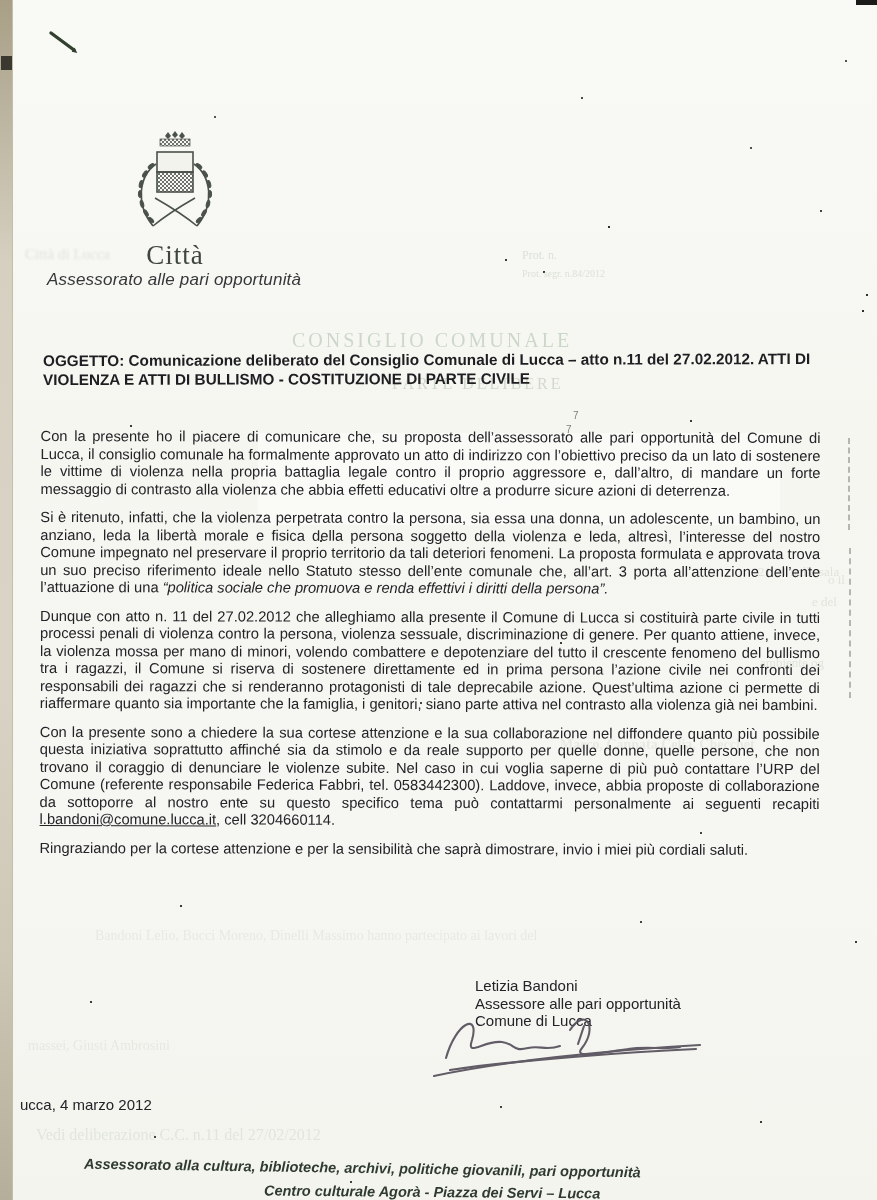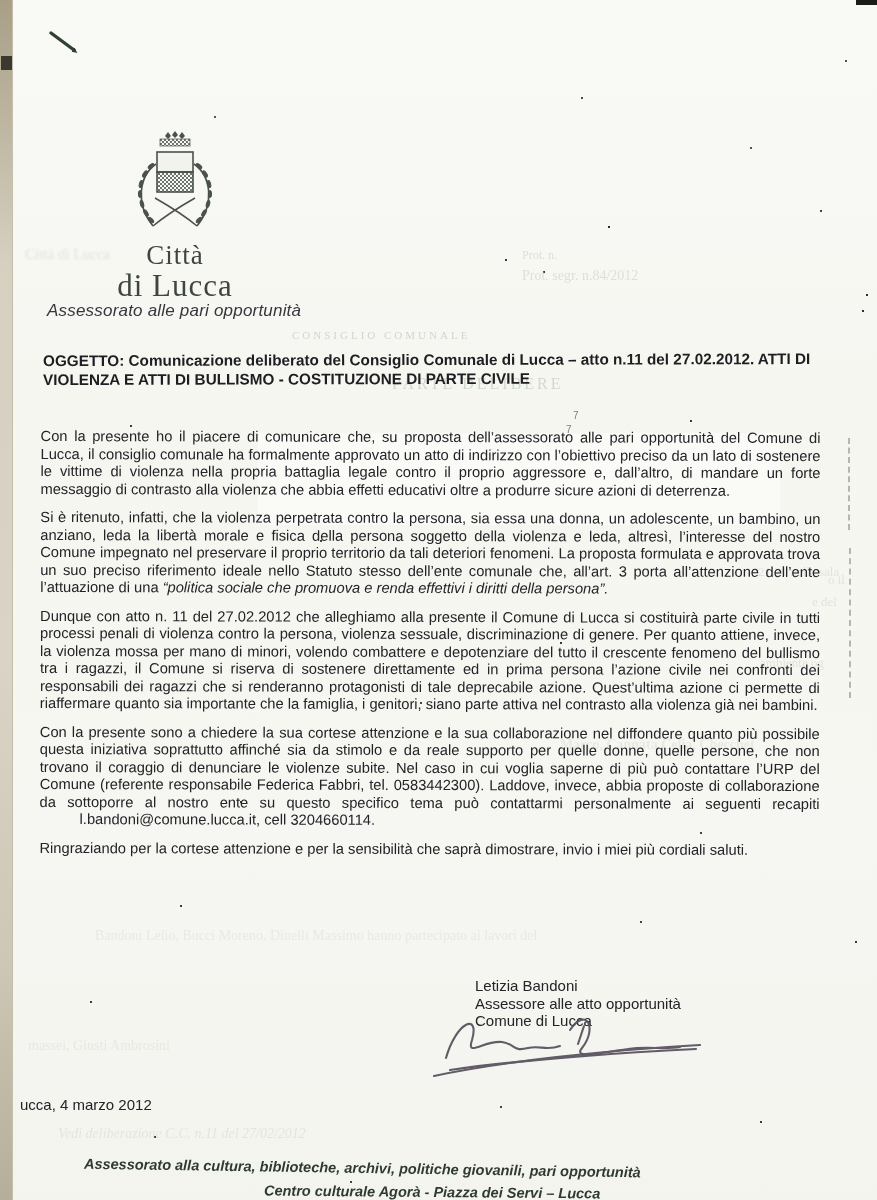--- a/index.html
+++ b/index.html
@@ -36,46 +36,46 @@
   .city-name{font-family:"Liberation Serif",serif;color:#3f463f;line-height:1.02;}
   .city-name .l1{font-size:27px;letter-spacing:1px;}
   .city-name .l2{font-size:31px;letter-spacing:1px;}
   .dept{margin-top:0;font-size:17px;font-style:italic;color:#34383a;letter-spacing:.2px;
     text-align:left;padding-left:2px;}
   .logo-echo{position:absolute;left:25px;top:246px;font-family:"Liberation Serif",serif;
     font-size:15px;color:#b8c8b4;opacity:.4;filter:blur(1px);}
   
   .ghost{position:absolute;font-family:"Liberation Serif",serif;color:#c3d0c0;
     filter:blur(.5px);white-space:nowrap;}
-  .g-h1{left:292px;top:329px;font-size:11px;letter-spacing:3px;opacity:.8;}
+  .g-h1{left:292px;top:329px;font-size:20px;letter-spacing:3px;opacity:.8;}
   .g-h2{left:392px;top:375px;font-size:16px;letter-spacing:3px;opacity:.75;}
   .g-prot1{left:522px;top:248px;font-size:12px;opacity:.55;}
-  .g-prot2{left:522px;top:268px;font-size:14px;opacity:.55;}
+  .g-prot2{left:522px;top:268px;font-size:10px;opacity:.55;}
   .g-m1{left:758px;top:564px;font-size:13px;opacity:.45;}
   .g-m2{left:828px;top:572px;font-size:13px;opacity:.45;}
   .g-m3{left:812px;top:594px;font-size:13px;opacity:.45;}
   .g-m4{left:760px;top:655px;font-size:13px;opacity:.45;font-family:Liberation Serif, serif;}
   .g-a1{left:560px;top:737px;font-size:14px;opacity:.3;font-weight:bold;}
   .g-a2{left:240px;top:772px;font-size:14px;opacity:.28;}
   .g-work{left:95px;top:928px;font-size:14px;opacity:.3;}
   .g-att1{left:58px;top:1016px;font-size:14px;opacity:.32;}
   .g-att2{left:28px;top:1038px;font-size:14px;opacity:.32;}
-  .g-ref{left:58px;top:1126px;font-size:14px;opacity:.4;font-style:italic;}
+  .g-ref{left:36px;top:1126px;font-size:16px;opacity:.4;}
   .tiny-mark{position:absolute;font-size:10px;color:#555;opacity:.75;}
   .tm1{left:573px;top:410px;}
   .tm2{left:566px;top:424px;}
   
   .subject{position:absolute;left:43px;top:351px;width:798px;font-weight:bold;
     font-size:15.3px;line-height:18.5px;color:#1d1d22;transform:rotate(-.15deg);}
   
   .letter{position:absolute;left:40px;top:429px;width:780px;font-size:14.7px;
     line-height:17.5px;text-align:justify;transform:rotate(.15deg);}
   .letter p{margin:0 0 11px 0;}
   .quote{font-style:italic;}
-  .email{color:#232328;margin-left:40px;}
+  .email{text-decoration:underline;color:#232328;}
   
   .sig-block{position:absolute;left:475px;top:977px;width:240px;text-align:left;
     font-size:15px;line-height:17.5px;}
   .sig-svg{position:absolute;left:428px;top:1000px;}
   
   .dateline{position:absolute;left:20px;top:1096px;font-size:15px;color:#232328;}
   
   .footer1{position:absolute;left:84px;top:1160px;font-size:14.5px;font-weight:bold;
     font-style:italic;color:#2f3b2e;transform:rotate(.9deg);white-space:nowrap;}
   .footer2{position:absolute;left:264px;top:1184px;font-size:14.5px;font-weight:bold;
@@ -151,38 +151,37 @@
         <ellipse cx="85" cy="74" rx="3.6" ry="1.6" transform="rotate(105 85 74)"></ellipse>
         <ellipse cx="81" cy="83" rx="3.6" ry="1.6" transform="rotate(120 81 83)"></ellipse>
         <ellipse cx="76" cy="90" rx="3.4" ry="1.5" transform="rotate(135 76 90)"></ellipse>
       </g>
 
       <path d="M30,96 C42,86 58,76 72,68" stroke="#4a524a" stroke-width="1.5" fill="none"></path>
       <path d="M74,96 C62,86 46,76 32,68" stroke="#4a524a" stroke-width="1.5" fill="none"></path>
     </svg>
     <div class="city-name">
       <div class="l1">Città</div>
-      <div class="l2">di Lucca</div>
     </div>
     <div class="dept">Assessorato alle pari opportunità</div>
   </div>
 
   <div class="subject">OGGETTO: Comunicazione deliberato del Consiglio Comunale di Lucca – atto n.11 del 27.02.2012. ATTI DI VIOLENZA E ATTI DI BULLISMO - COSTITUZIONE DI PARTE CIVILE</div>
 
   <div class="letter">
     <p>Con la presente ho il piacere di comunicare che, su proposta dell’assessorato alle pari opportunità del Comune di Lucca, il consiglio comunale ha formalmente approvato un atto di indirizzo con l’obiettivo preciso da un lato di sostenere le vittime di violenza nella propria battaglia legale contro il proprio aggressore e, dall’altro, di mandare un forte messaggio di contrasto alla violenza che abbia effetti educativi oltre a produrre sicure azioni di deterrenza.</p>
     <p><span>Si è ritenuto, infatti, che la violenza perpetrata contro la persona, sia essa una donna, un adolescente, un bambino, un anziano, leda la libertà morale e fisica della persona soggetto della violenza e leda, altresì, l’interesse del nostro Comune impegnato nel preservare il proprio territorio da tali deteriori fenomeni. La proposta formulata e approvata trova un suo preciso riferimento ideale nello Statuto stesso dell’ente comunale che, all’art. 3 porta all’attenzione dell’ente l’attuazione di una </span><span class="quote">“politica sociale che promuova e renda effettivi i diritti della persona”.</span></p>
     <p>Dunque con atto n. 11 del 27.02.2012 che alleghiamo alla presente il Comune di Lucca si costituirà parte civile in tutti processi penali di violenza contro la persona, violenza sessuale, discriminazione di genere. Per quanto attiene, invece, la violenza mossa per mano di minori, volendo combattere e depotenziare del tutto il crescente fenomeno del bullismo tra i ragazzi, il Comune si riserva di sostenere direttamente ed in prima persona l’azione civile nei confronti dei responsabili dei ragazzi che si renderanno protagonisti di tale deprecabile azione. Quest’ultima azione ci permette di riaffermare quanto sia importante che la famiglia, i genitori, siano parte attiva nel contrasto alla violenza già nei bambini.</p>
     <p><span>Con la presente sono a chiedere la sua cortese attenzione e la sua collaborazione nel diffondere quanto più possibile questa iniziativa soprattutto affinché sia da stimolo e da reale supporto per quelle donne, quelle persone, che non trovano il coraggio di denunciare le violenze subite.  Nel caso in cui voglia saperne di più può contattare l’URP del Comune (referente responsabile Federica Fabbri, tel. 0583442300). Laddove, invece, abbia proposte di collaborazione da sottoporre al nostro ente su questo specifico tema può contattarmi personalmente ai seguenti recapiti </span><span class="email">l.bandoni@comune.lucca.it</span><span>, cell 3204660114.</span></p>
     <p>Ringraziando per la cortese attenzione e per la sensibilità che saprà dimostrare, invio i miei più cordiali saluti.</p>
   </div>
 
   <div class="sig-block">
     <div>Letizia Bandoni</div>
-    <div>Assessore alle atto opportunità</div>
+    <div>Assessore alle pari opportunità</div>
     <div>Comune di Lucca</div>
   </div>
 
   <svg class="sig-svg" width="290" height="80" viewBox="0 0 290 80">
     <g stroke="#56505c" stroke-width="2.1" fill="none" stroke-linecap="round" opacity=".92">
       <path d="M18,58 C28,22 52,12 44,40 C38,58 56,40 74,42 C88,44 84,52 100,48 C112,45 118,51 132,46"></path>
       <path d="M142,30 C158,6 170,28 154,48 C144,60 176,52 200,49 C220,46 236,50 252,47"></path>
       <path d="M6,76 C70,62 180,50 272,45"></path>
       <path d="M22,70 C90,60 200,52 268,49"></path>
       <path d="M150,44 l6,-18"></path>

